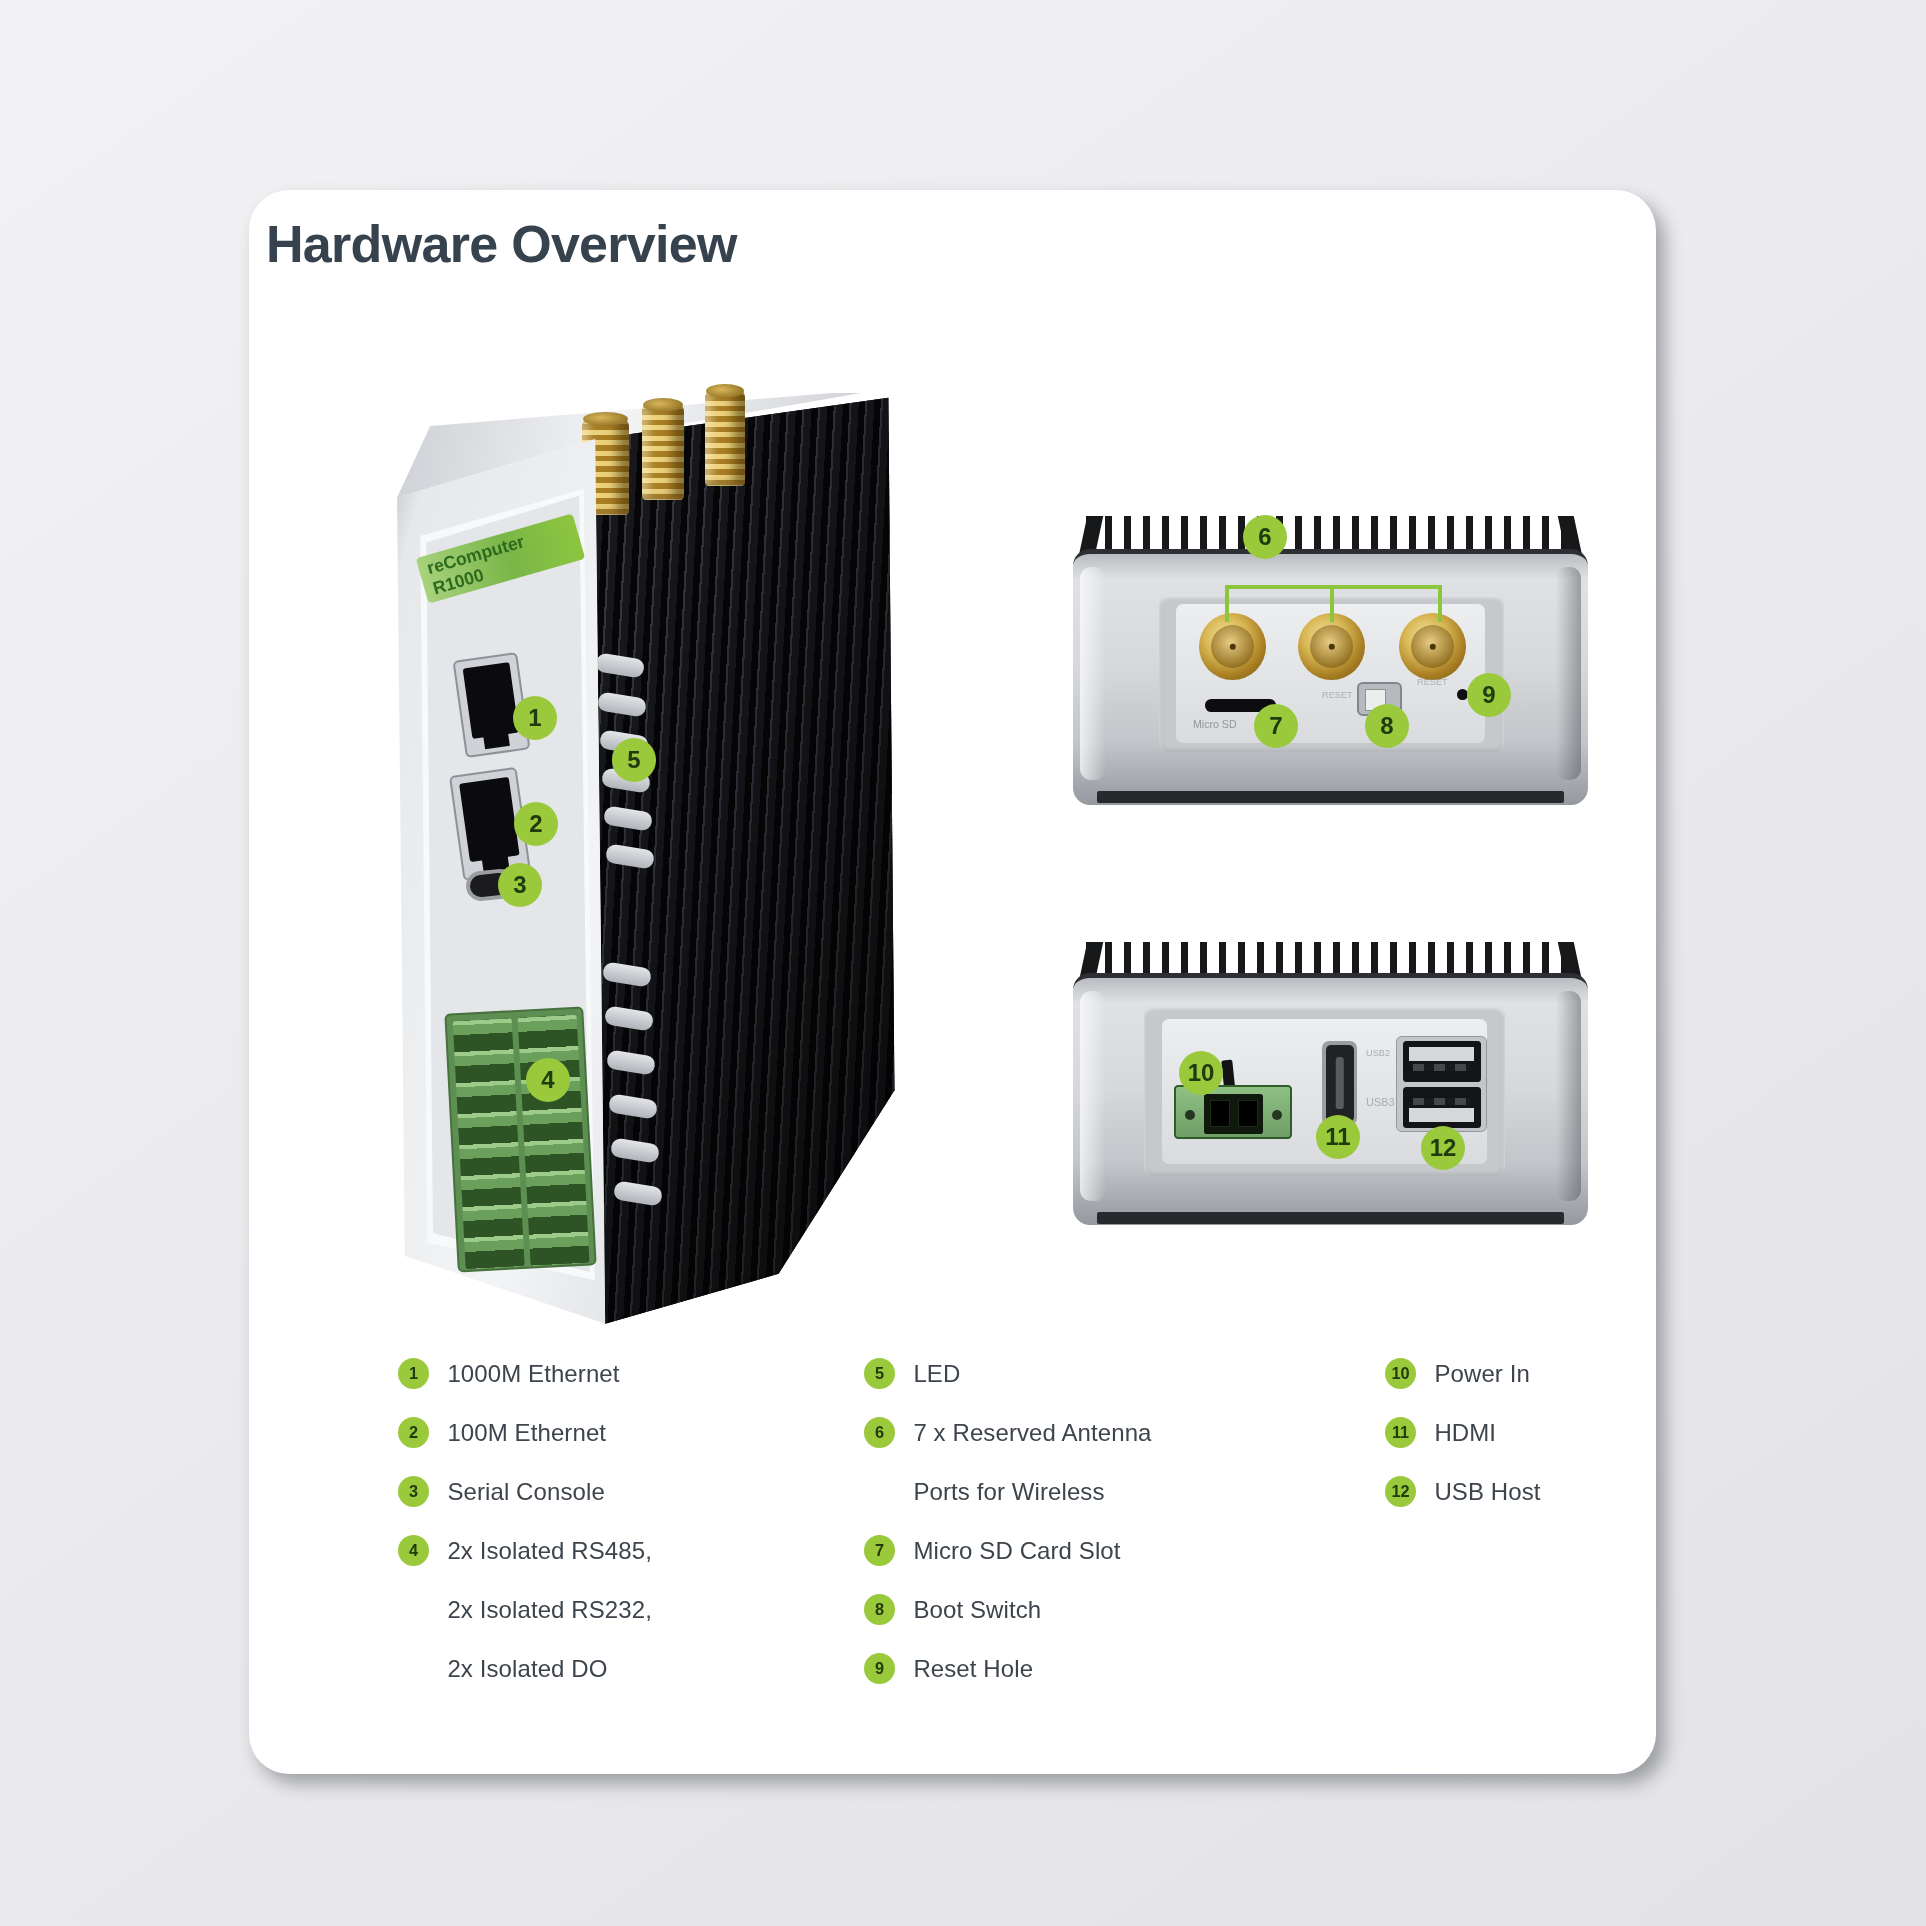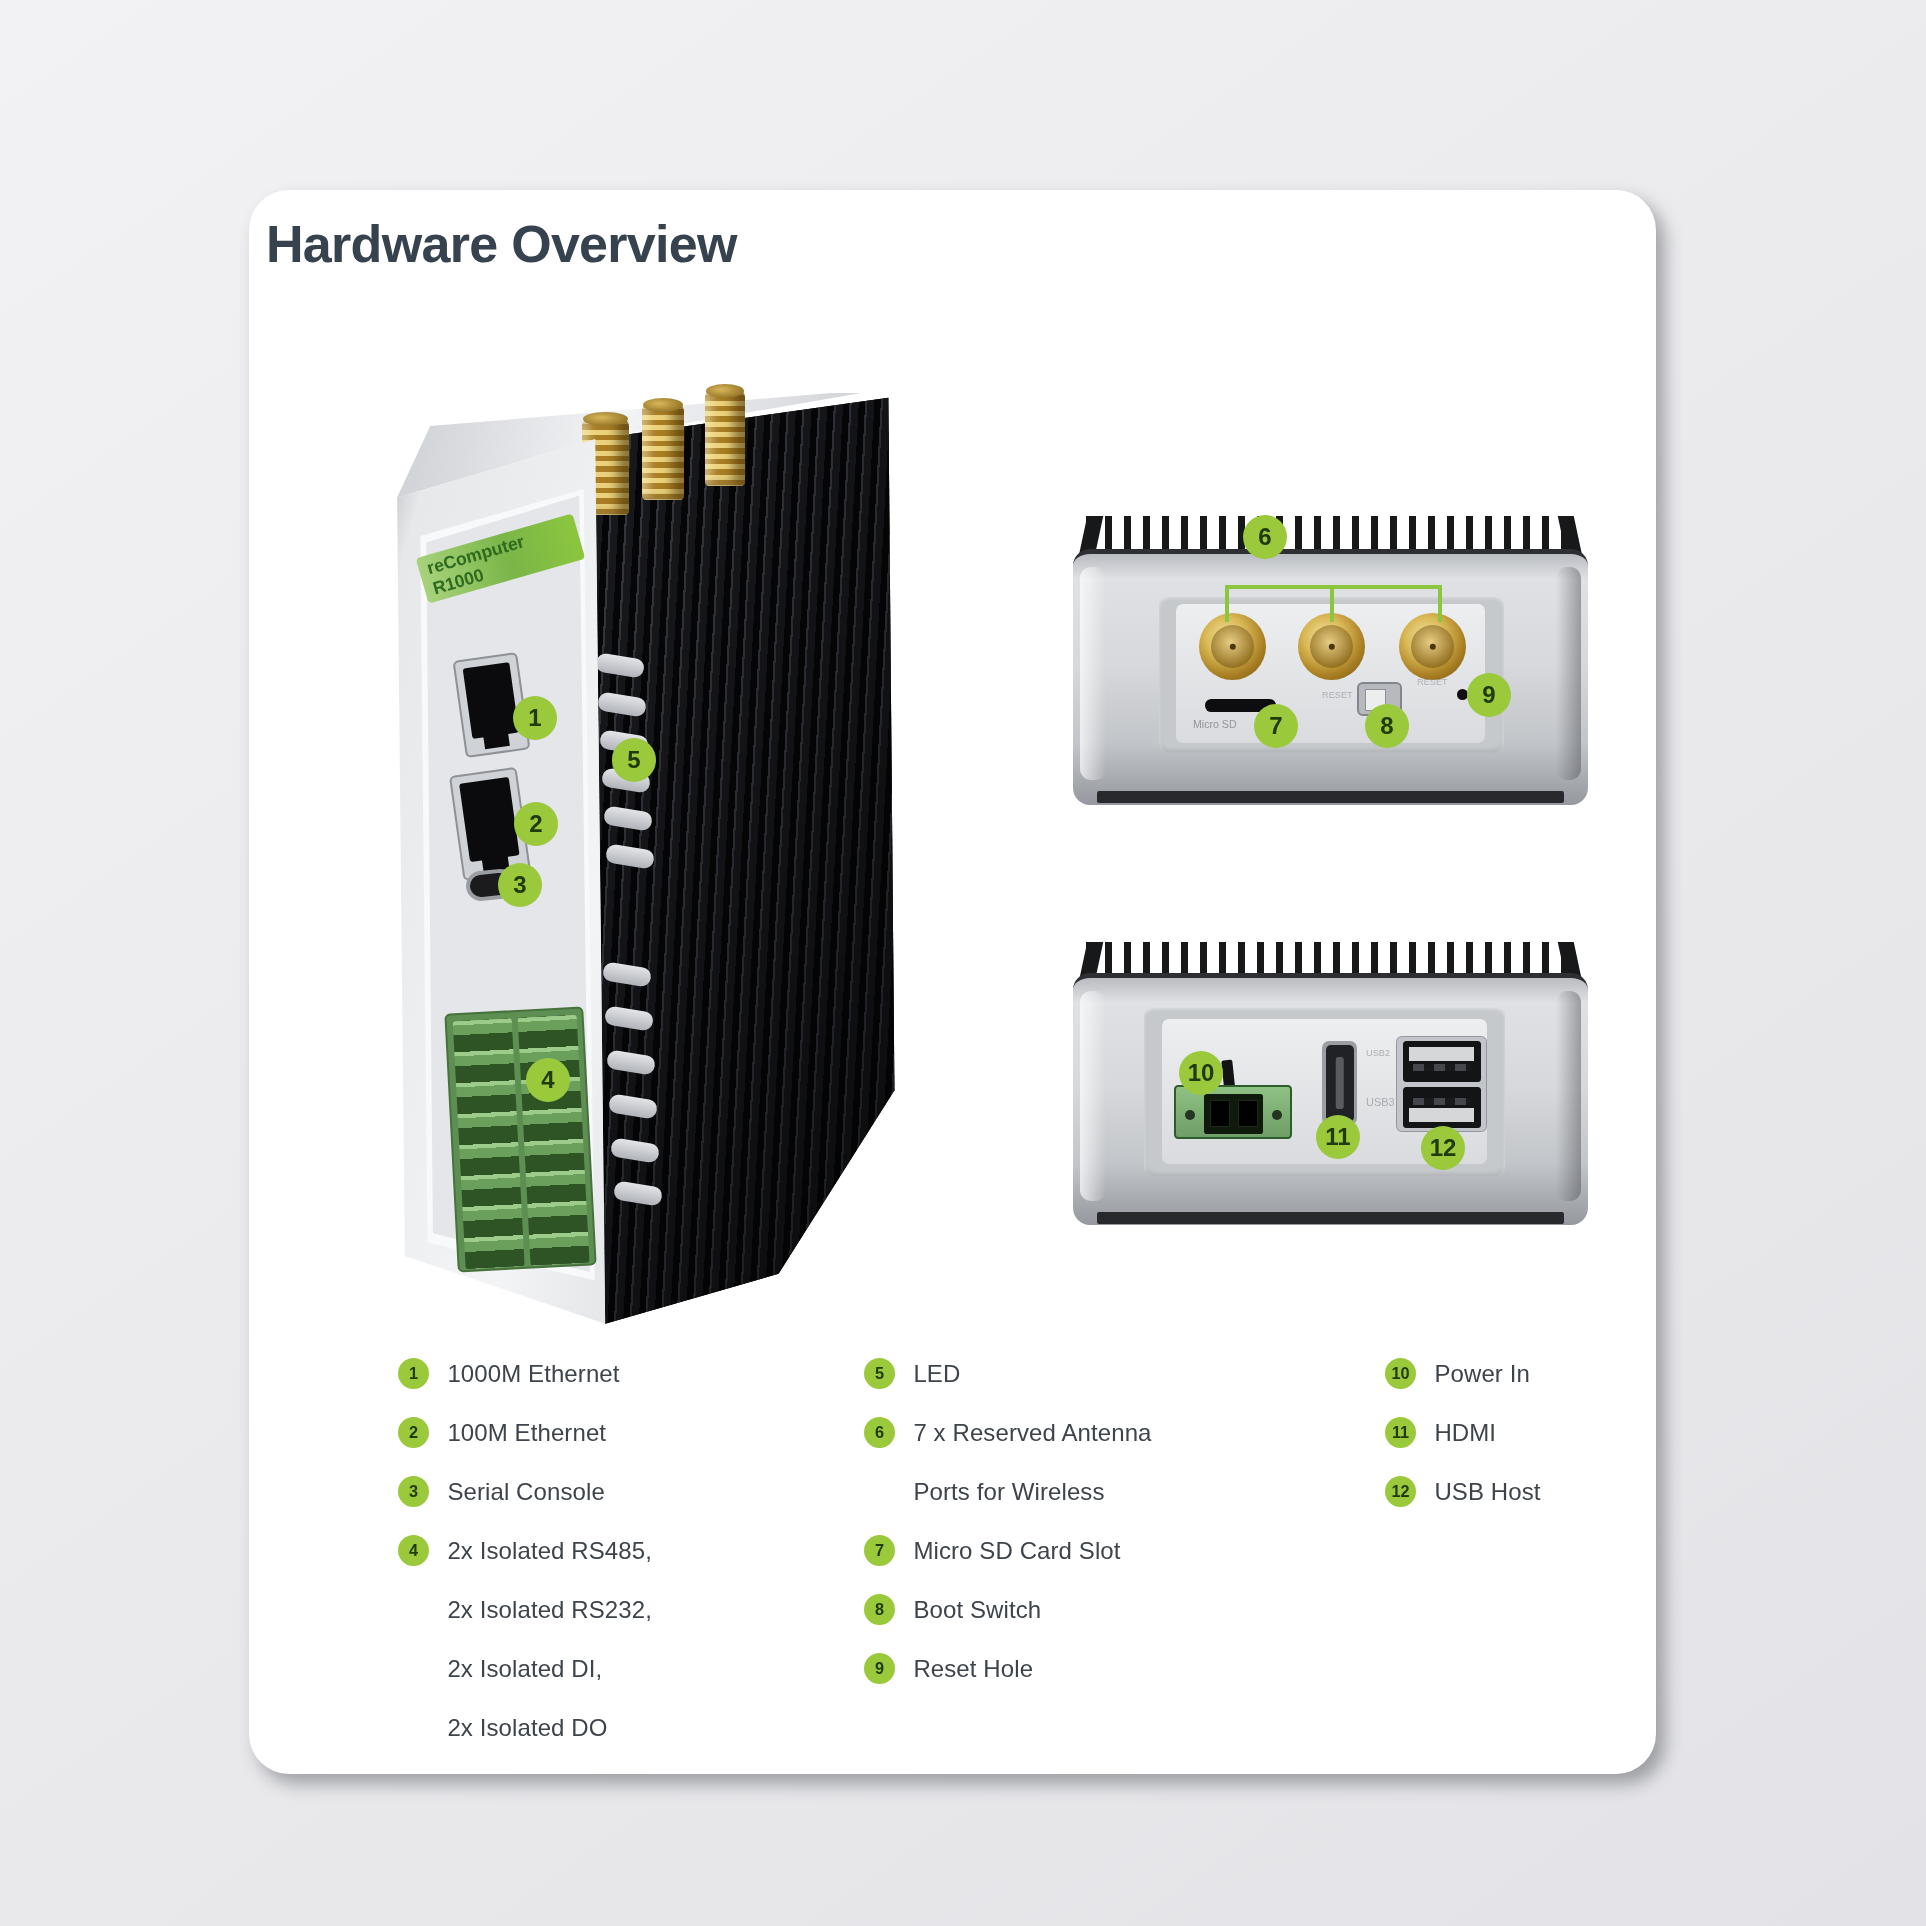--- a/index.html
+++ b/index.html
@@ -302,21 +302,20 @@
       <div class="lg-badge">3</div>
       <div class="lg-lines">
           <div class="lg-line">Serial Console</div>
         </div>
     </div>
     <div class="lg-item">
       <div class="lg-badge">4</div>
       <div class="lg-lines">
         <div class="lg-line">2x Isolated RS485,</div>
         <div class="lg-line">2x Isolated RS232,</div>
-        <div class="lg-line">2x Isolated DI,</div>
         <div class="lg-line">2x Isolated DO</div>
       </div>
     </div>
   </div>
 
   <div class="lg-col" style="left:615px;">
     <div class="lg-item">
       <div class="lg-badge">5</div>
       <div class="lg-lines">
           <div class="lg-line">LED</div>

